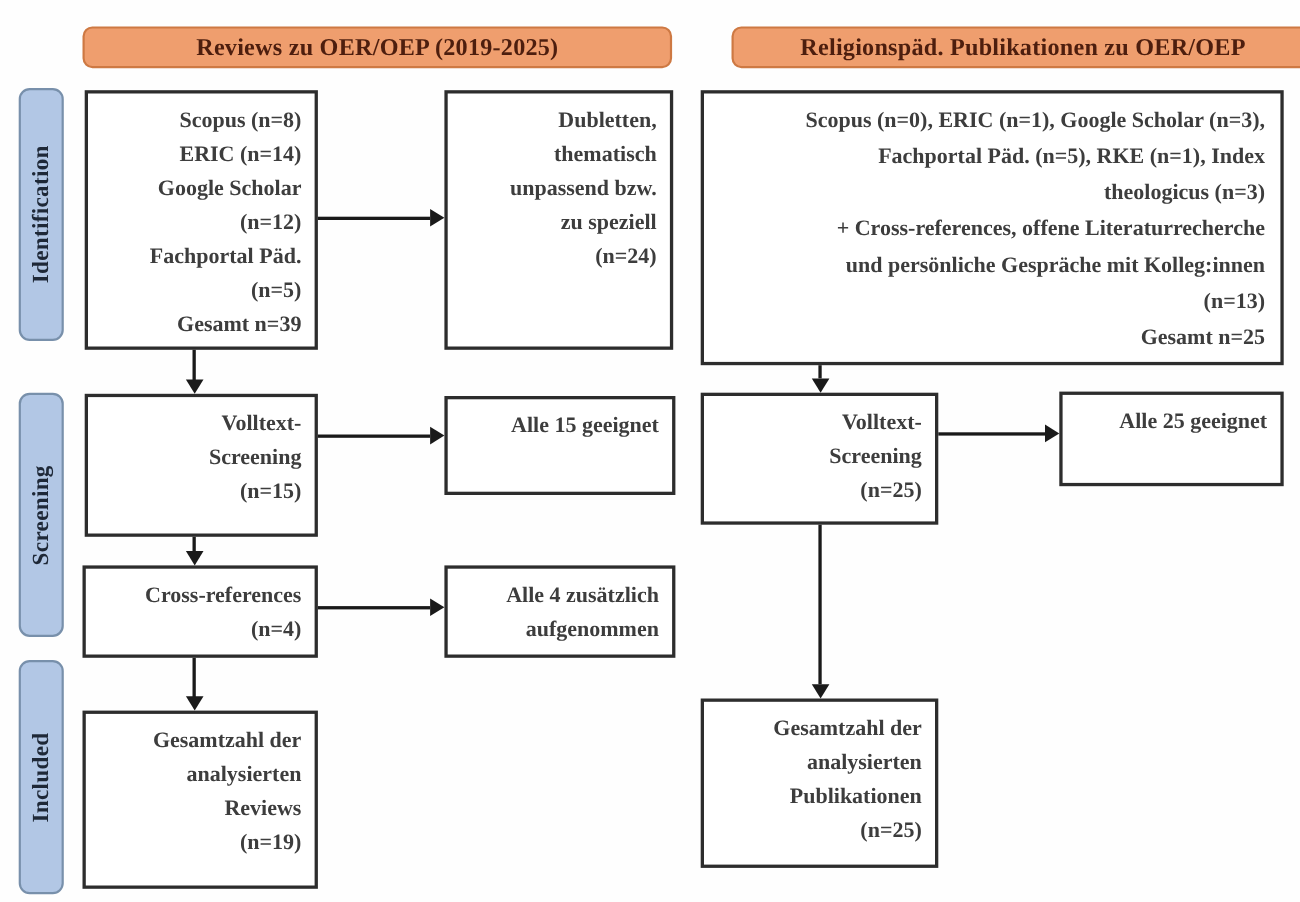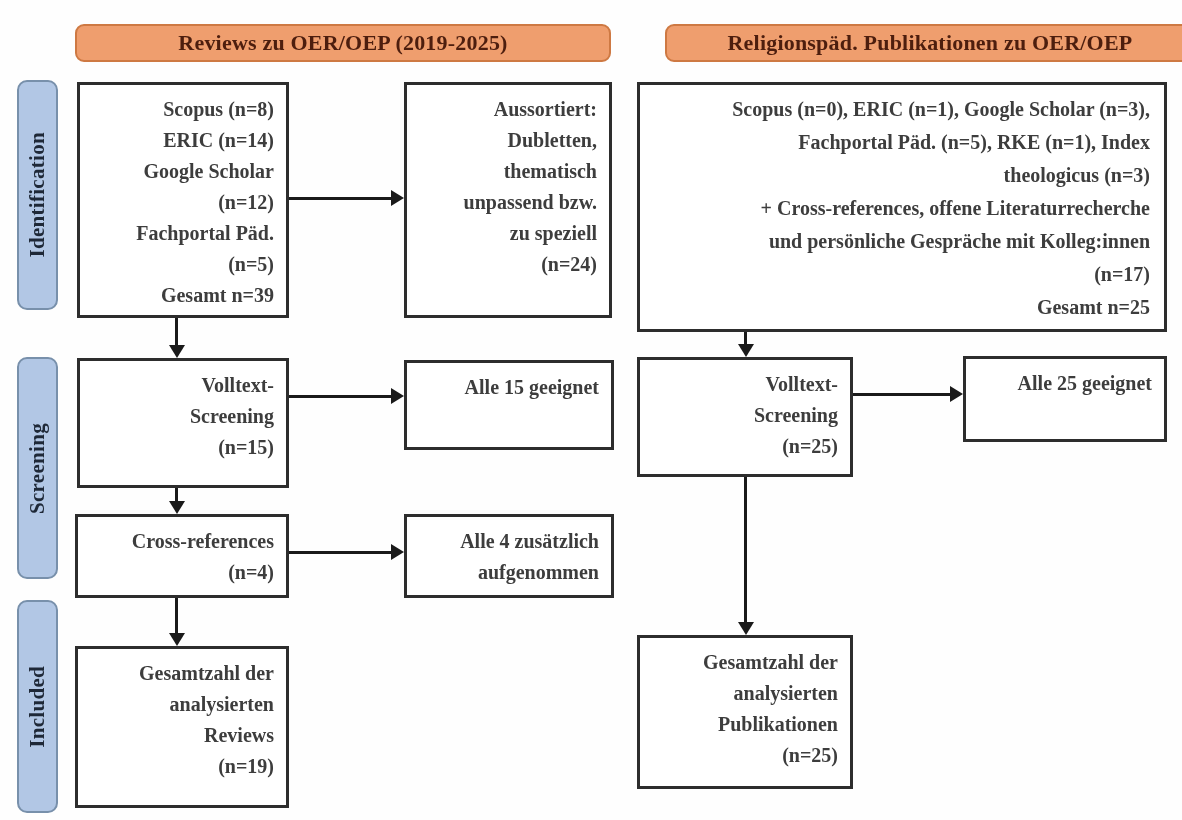--- a/index.html
+++ b/index.html
@@ -87,21 +87,20 @@
       <div class="line">Scopus (n=8)</div>
       <div class="line">ERIC (n=14)</div>
       <div class="line">Google Scholar</div>
       <div class="line">(n=12)</div>
       <div class="line">Fachportal Päd.</div>
       <div class="line">(n=5)</div>
       <div class="line">Gesamt n=39</div>
     </div>
 
   <div class="fbox" style="left:404px;top:82px;width:208px;height:236px;">
-      <div class="line">Aussortiert:</div>
       <div class="line">Dubletten,</div>
       <div class="line">thematisch</div>
       <div class="line">unpassend bzw.</div>
       <div class="line">zu speziell</div>
       <div class="line">(n=24)</div>
     </div>
 
   <div class="fbox" style="left:77px;top:358px;width:212px;height:130px;">
       <div class="line">Volltext-</div>
       <div class="line">Screening</div>
@@ -128,21 +127,21 @@
       <div class="line">Reviews</div>
       <div class="line">(n=19)</div>
     </div>
 
   <div class="fbox wide" style="left:637px;top:82px;width:530px;height:250px;padding:8px 14px;">
       <div class="line">Scopus (n=0), ERIC (n=1), Google Scholar (n=3),</div>
       <div class="line">Fachportal Päd. (n=5), RKE (n=1), Index</div>
       <div class="line">theologicus (n=3)</div>
       <div class="line">+ Cross-references, offene Literaturrecherche</div>
       <div class="line">und persönliche Gespräche mit Kolleg:innen</div>
-      <div class="line">(n=17)</div>
+      <div class="line">(n=13)</div>
       <div class="line">Gesamt n=25</div>
     </div>
 
   <div class="fbox" style="left:637px;top:357px;width:216px;height:120px;">
       <div class="line">Volltext-</div>
       <div class="line">Screening</div>
       <div class="line">(n=25)</div>
     </div>
 
   <div class="fbox" style="left:963px;top:356px;width:204px;height:86px;">

